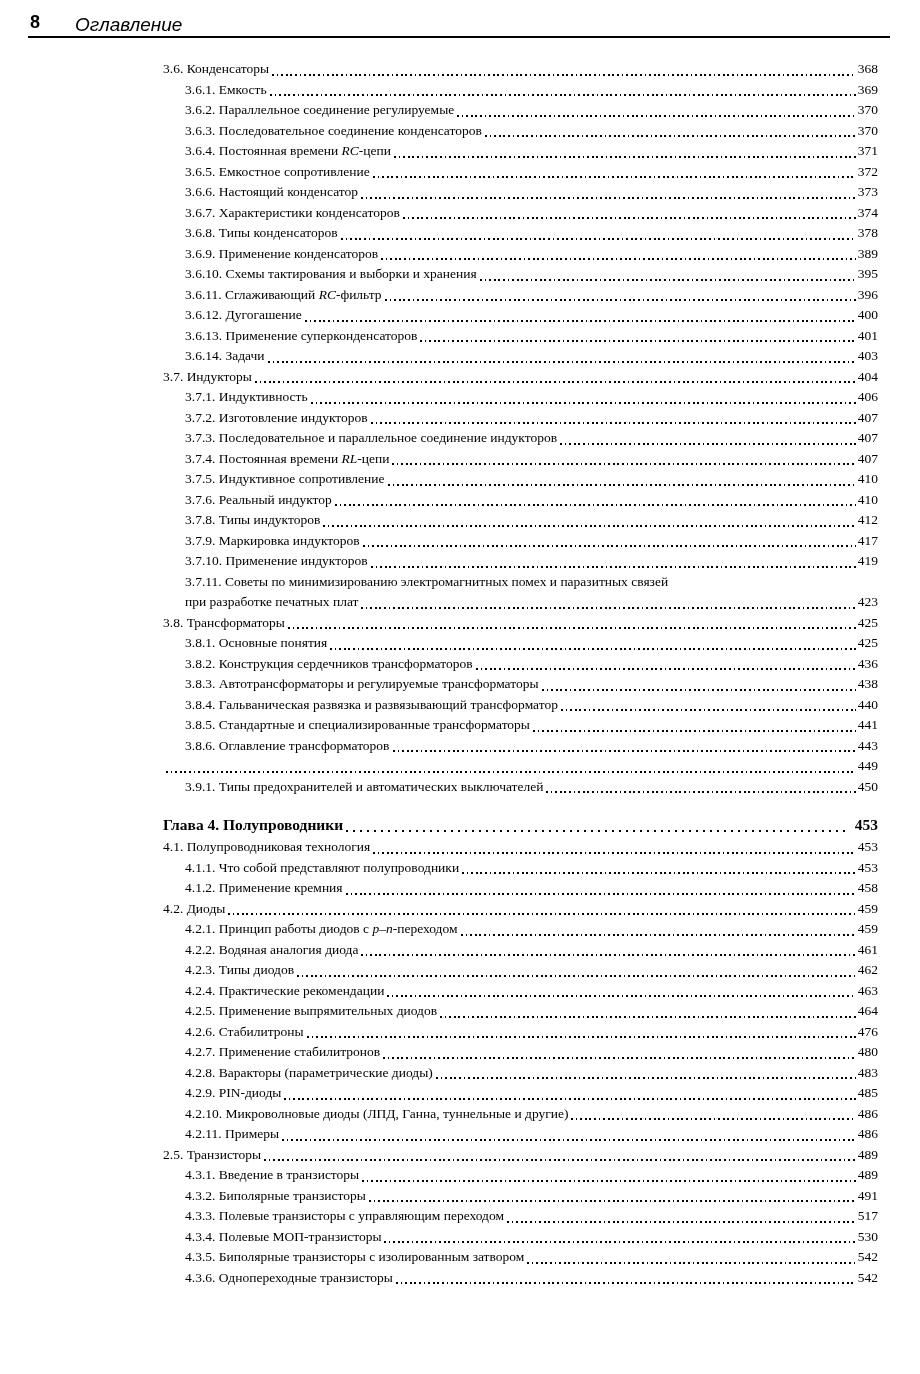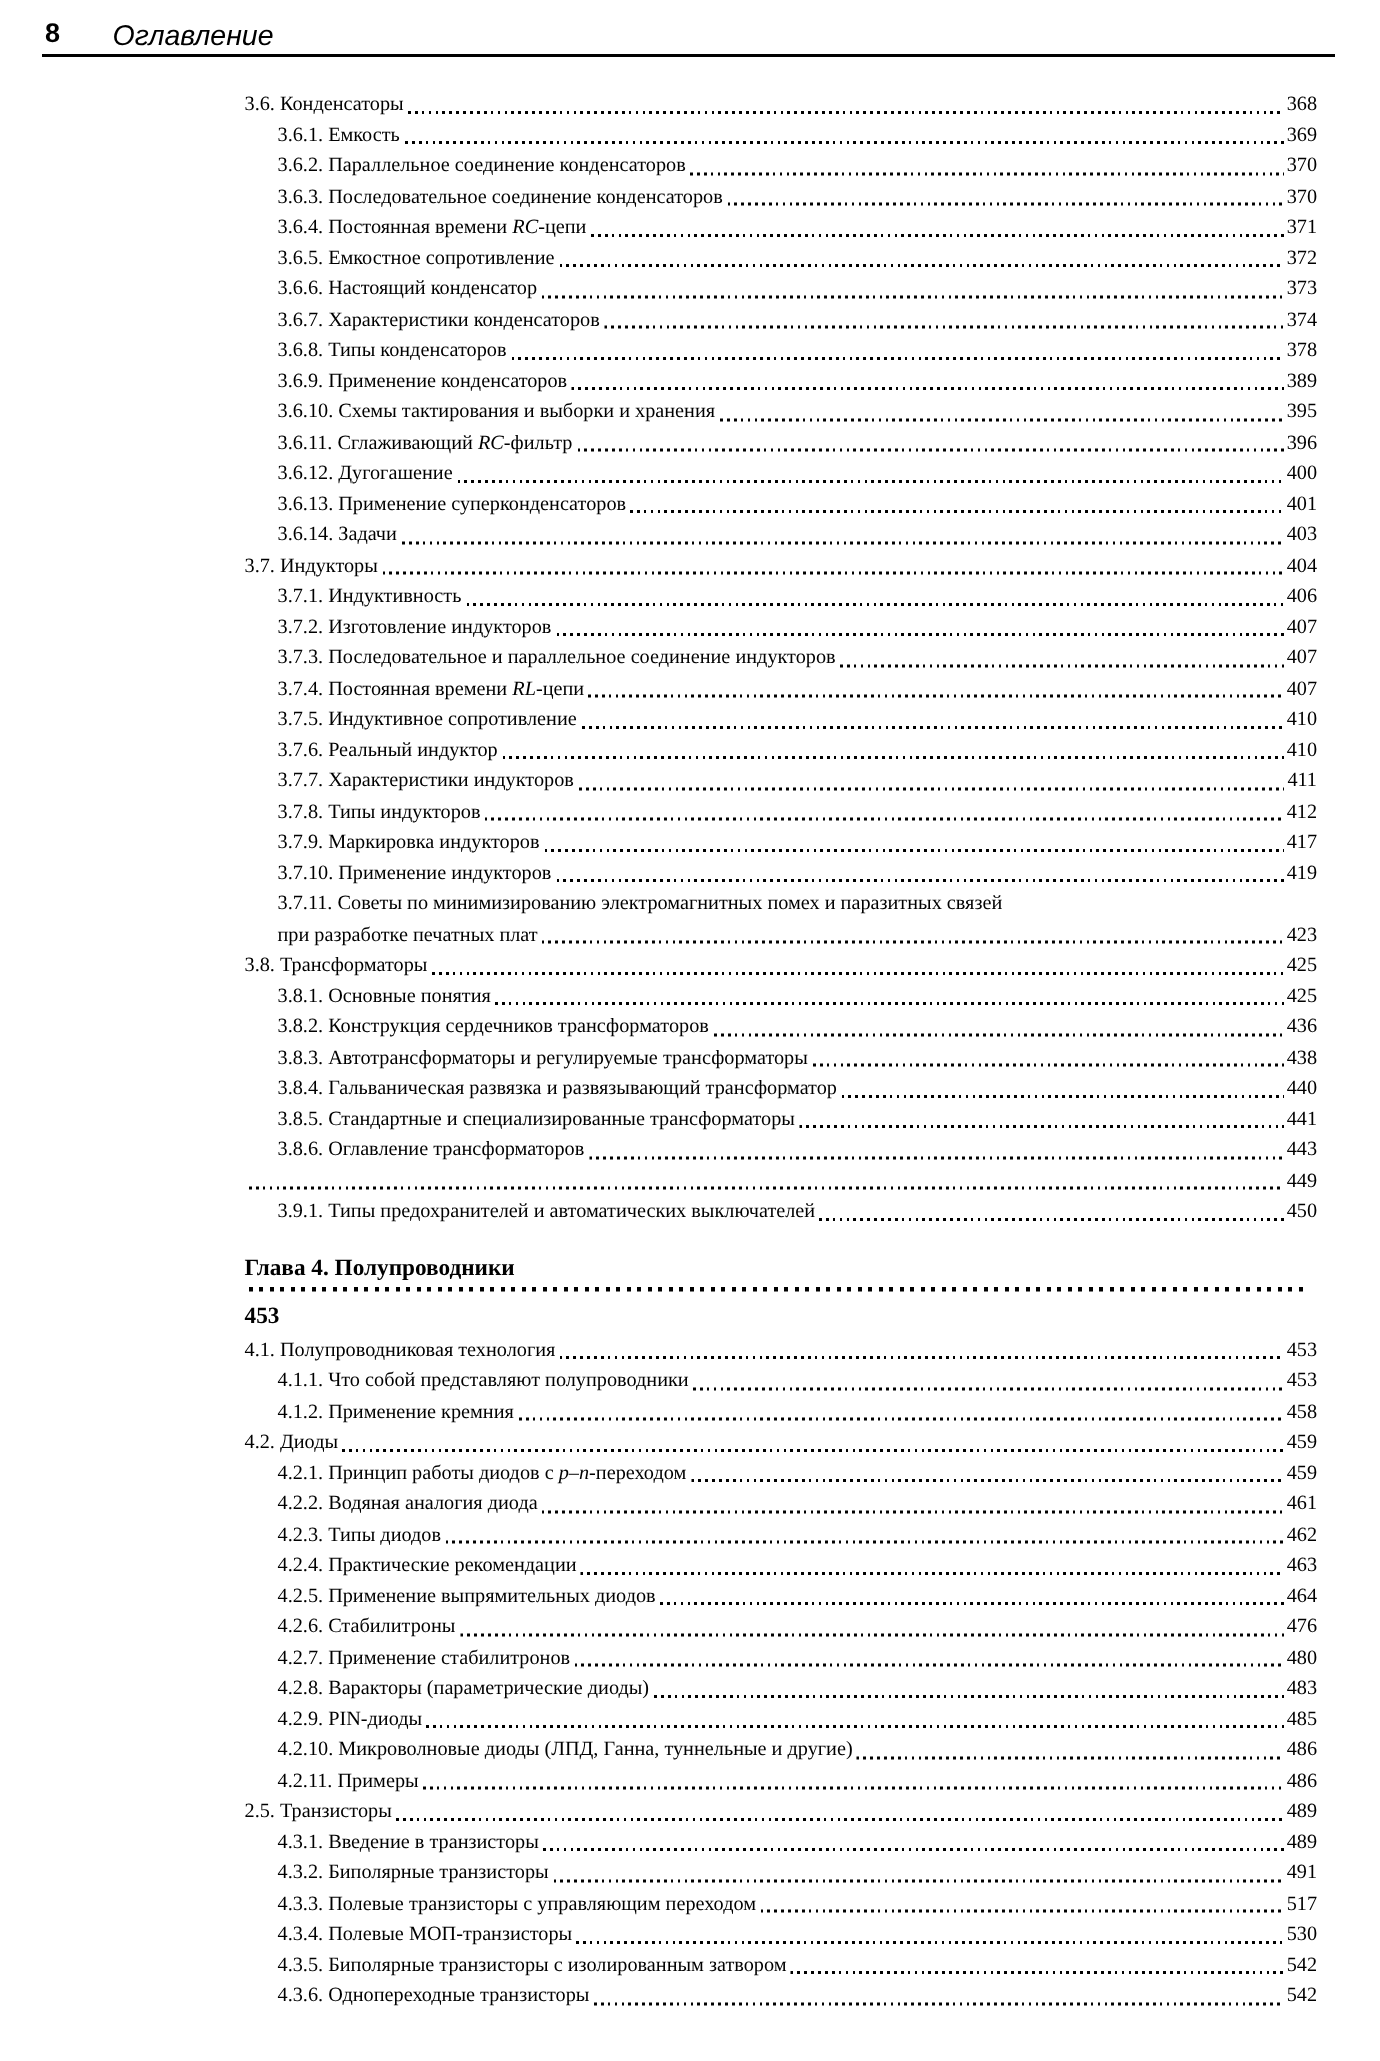--- a/index.html
+++ b/index.html
@@ -34,21 +34,21 @@
   .title{flex:0 1 auto;white-space:pre-wrap;}
   .it{font-style:italic;}
   .dots{flex:1 1 8px;align-self:stretch;position:relative;margin:0 1px;min-width:8px;}
   .dots::after{
     content:"";position:absolute;left:2px;right:1px;bottom:4px;height:1.8px;
     background-image:repeating-linear-gradient(to right,#000 0 1.8px,transparent 1.8px 4.6px);
   }
   .pg{flex:0 0 auto;}
   
   .row.chapter{
-    font-weight:bold;font-size:15.5px;line-height:24px;margin-top:16px;flex-direction:column;
+    font-weight:bold;font-size:15.5px;line-height:24px;margin-top:16px;
   }
   .row.chapter .dots::after{
     height:2.4px;bottom:5px;right:6px;
     background-image:repeating-linear-gradient(to right,#000 0 2.4px,transparent 2.4px 7px);
   }
 </style>
 </head>
 <body>
 
 <div class="page-header">
@@ -61,21 +61,21 @@
       <span class="title"><span>3.6. Конденсаторы</span></span>
       <span class="dots"></span>
       <span class="pg">368</span>
     </div>
     <div class="row lvl1">
       <span class="title"><span>3.6.1. Емкость</span></span>
       <span class="dots"></span>
       <span class="pg">369</span>
     </div>
     <div class="row lvl1">
-      <span class="title"><span>3.6.2. Параллельное соединение конденсаторов</span></span>
+      <span class="title"><span>3.6.2. Параллельное соединение регулируемые</span></span>
       <span class="dots"></span>
       <span class="pg">370</span>
     </div>
     <div class="row lvl1">
       <span class="title"><span>3.6.3. Последовательное соединение конденсаторов</span></span>
       <span class="dots"></span>
       <span class="pg">370</span>
     </div>
     <div class="row lvl1">
       <span class="title"><span>3.6.4. Постоянная времени </span><span class="it">RC</span><span>-цепи</span></span>
@@ -159,25 +159,20 @@
     </div>
     <div class="row lvl1">
       <span class="title"><span>3.7.5. Индуктивное сопротивление</span></span>
       <span class="dots"></span>
       <span class="pg">410</span>
     </div>
     <div class="row lvl1">
       <span class="title"><span>3.7.6. Реальный индуктор</span></span>
       <span class="dots"></span>
       <span class="pg">410</span>
-    </div>
-    <div class="row lvl1">
-      <span class="title"><span>3.7.7. Характеристики индукторов</span></span>
-      <span class="dots"></span>
-      <span class="pg">411</span>
     </div>
     <div class="row lvl1">
       <span class="title"><span>3.7.8. Типы индукторов</span></span>
       <span class="dots"></span>
       <span class="pg">412</span>
     </div>
     <div class="row lvl1">
       <span class="title"><span>3.7.9. Маркировка индукторов</span></span>
       <span class="dots"></span>
       <span class="pg">417</span>

